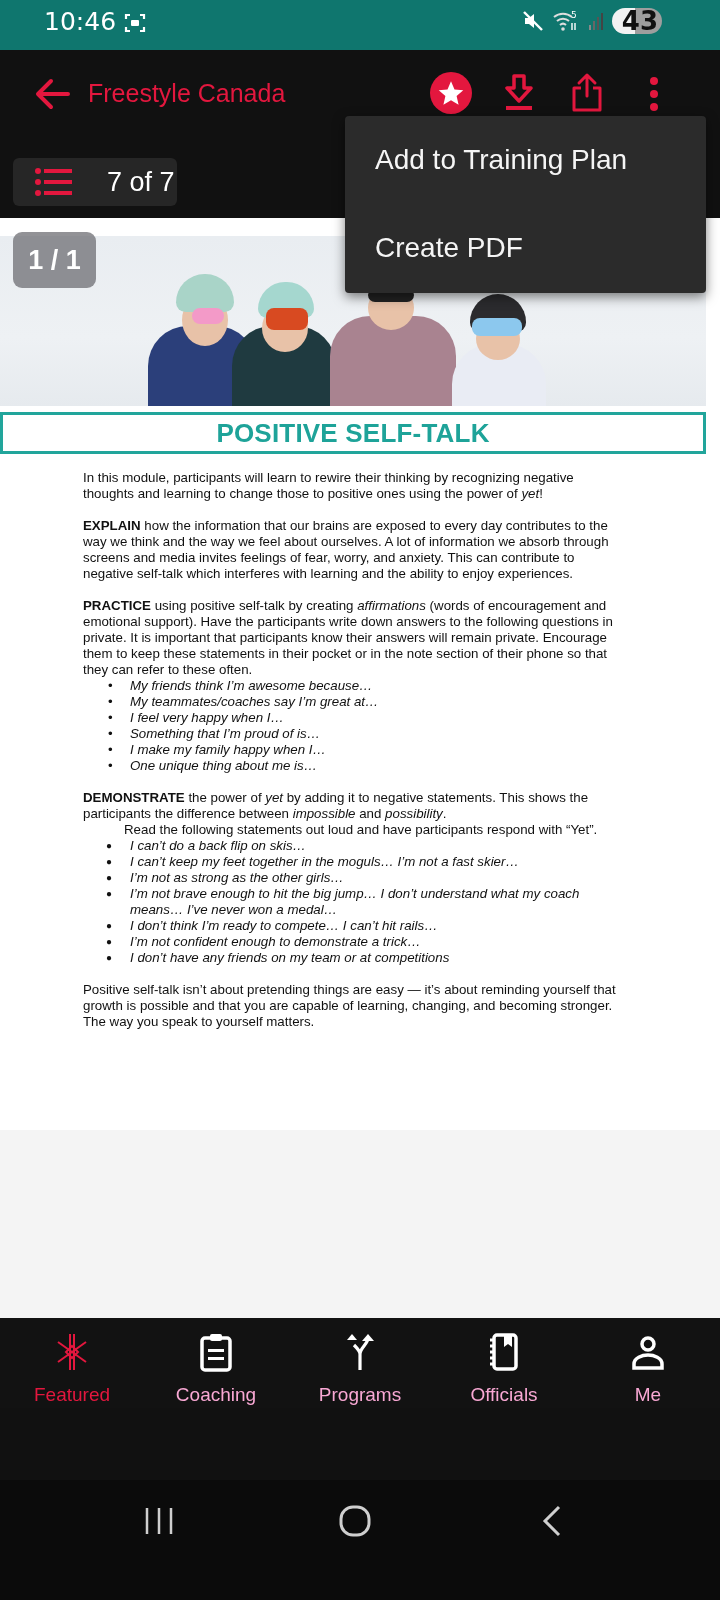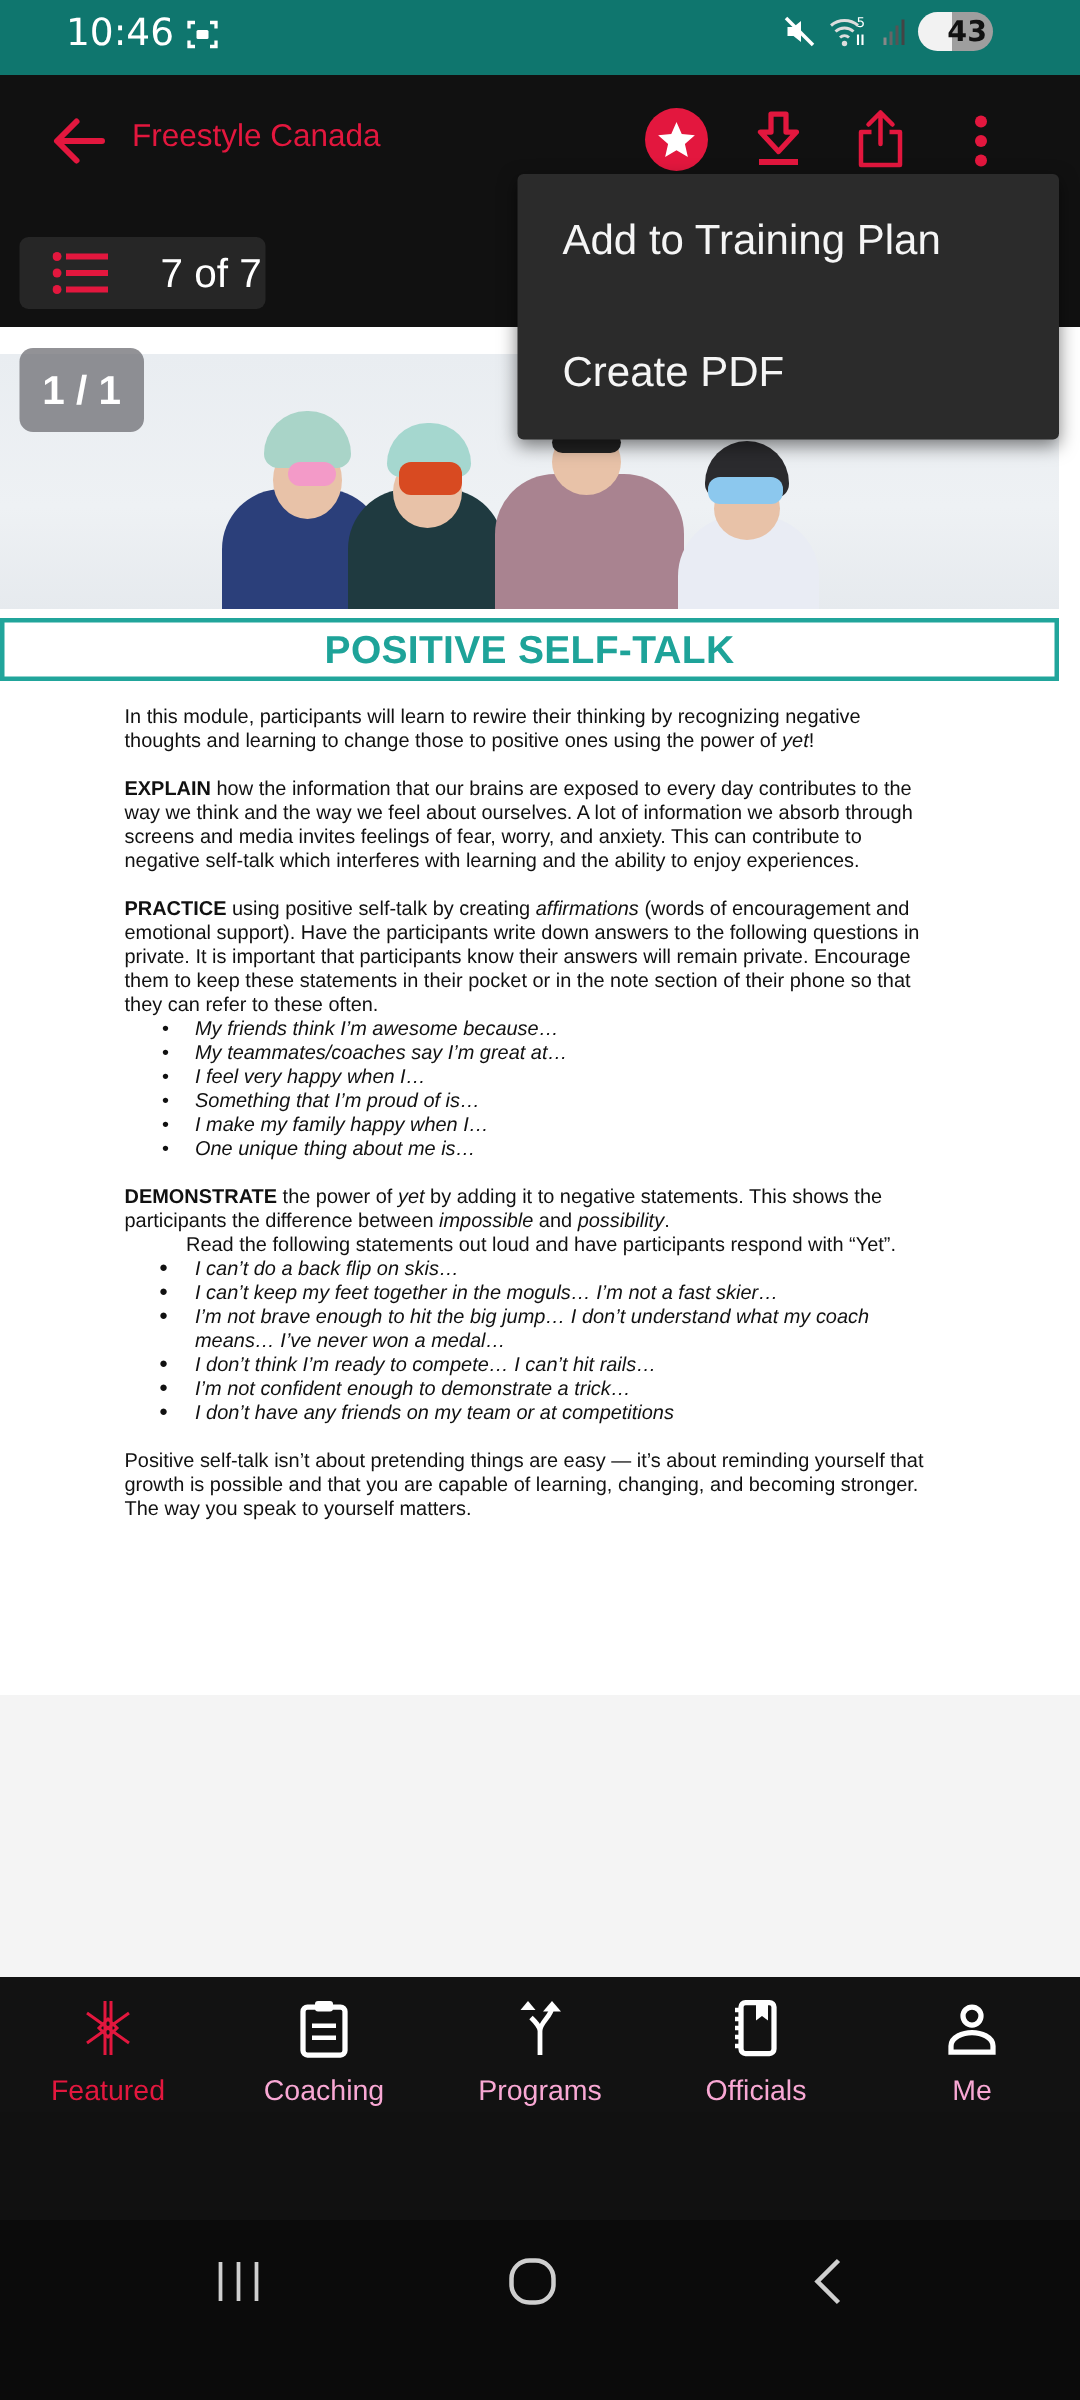--- a/index.html
+++ b/index.html
@@ -4,23 +4,23 @@
 <style>
   * { box-sizing: border-box; margin: 0; padding: 0; }
   html, body { width: 720px; height: 1600px; overflow: hidden; background: #111111; }
   body { position: relative; font-family: "Liberation Sans", sans-serif; color: #fff; }
 
   
   .status-bar { position: absolute; left: 0; top: 0; width: 720px; height: 50px; background: #0f766e; }
   .status-time { position: absolute; left: 44px; top: 7px; font-family: "DejaVu Sans", sans-serif; font-size: 25px; color: #fff; }
   .status-capture { position: absolute; left: 124px; top: 12px; width: 22px; height: 22px; }
   .status-right { position: absolute; right: 58px; top: 8px; display: flex; align-items: center; gap: 8px; }
-  .battery { width: 50px; height: 26px; border-radius: 13px; background: linear-gradient(90deg, #f2f2f2 0 46%, #9e9e9e 46% 100%); color: #111; font-family: "DejaVu Sans", sans-serif; font-size: 19px; font-weight: bold; text-align: right; padding-right: 4px; line-height: 26px; }
+  .battery { width: 50px; height: 26px; border-radius: 13px; background: linear-gradient(90deg, #f2f2f2 0 46%, #9e9e9e 46% 100%); color: #111; font-family: "DejaVu Sans", sans-serif; font-size: 26px; font-weight: bold; text-align: right; padding-right: 4px; line-height: 26px; }
   .back-icon { position: absolute; left: 34px; top: 78px; width: 36px; height: 32px; }
-  .app-title { position: absolute; left: 88px; top: 79px; font-size: 21px; color: #e3173e; }
+  .app-title { position: absolute; left: 88px; top: 79px; font-size: 25px; color: #e3173e; }
   .star-btn { position: absolute; left: 430px; top: 72px; width: 42px; height: 42px; border-radius: 50%; background: #e3173e; display: flex; align-items: center; justify-content: center; }
   .dl-btn { position: absolute; left: 503px; top: 74px; width: 32px; height: 38px; }
   .share-btn { position: absolute; left: 570px; top: 72px; width: 34px; height: 40px; }
   .more-btn { position: absolute; left: 645px; top: 76px; width: 18px; height: 36px; }
 
   .toc-btn { position: absolute; left: 13px; top: 158px; width: 164px; height: 48px; background: #262626; border-radius: 6px; display: flex; align-items: center; gap: 20px; }
   .toc-btn .toc-icon { width: 38px; height: 30px; margin-left: 22px; }
   .toc-label { font-size: 27px; color: #fff; margin-left: 14px; }
 
   
@@ -180,20 +180,21 @@
       <li>Something that I’m proud of is…</li>
       <li>I make my family happy when I…</li>
       <li>One unique thing about me is…</li>
     </ul>
 
     <div><b>DEMONSTRATE</b><span> the power of </span><i>yet</i><span> by adding it to negative statements. This shows the participants the difference between </span><i>impossible</i><span> and </span><i>possibility</i><span>.</span></div>
     <div class="indent">Read the following statements out loud and have participants respond with “Yet”.</div>
     <ul class="big" style="margin-bottom:16px;">
       <li>I can’t do a back flip on skis…</li>
       <li>I can’t keep my feet together in the moguls… I’m not a fast skier…</li>
+      <li>I’m not as strong as the other girls…</li>
       <li>I’m not brave enough to hit the big jump… I don’t understand what my coach means… I’ve never won a medal…</li>
       <li>I don’t think I’m ready to compete… I can’t hit rails…</li>
       <li>I’m not confident enough to demonstrate a trick…</li>
       <li>I don’t have any friends on my team or at competitions</li>
     </ul>
 
     <p>Positive self-talk isn’t about pretending things are easy — it’s about reminding yourself that growth is possible and that you are capable of learning, changing, and becoming stronger. The way you speak to yourself matters.</p>
   </div>
 </div>
 <div class="doc-bg-lower"></div>

